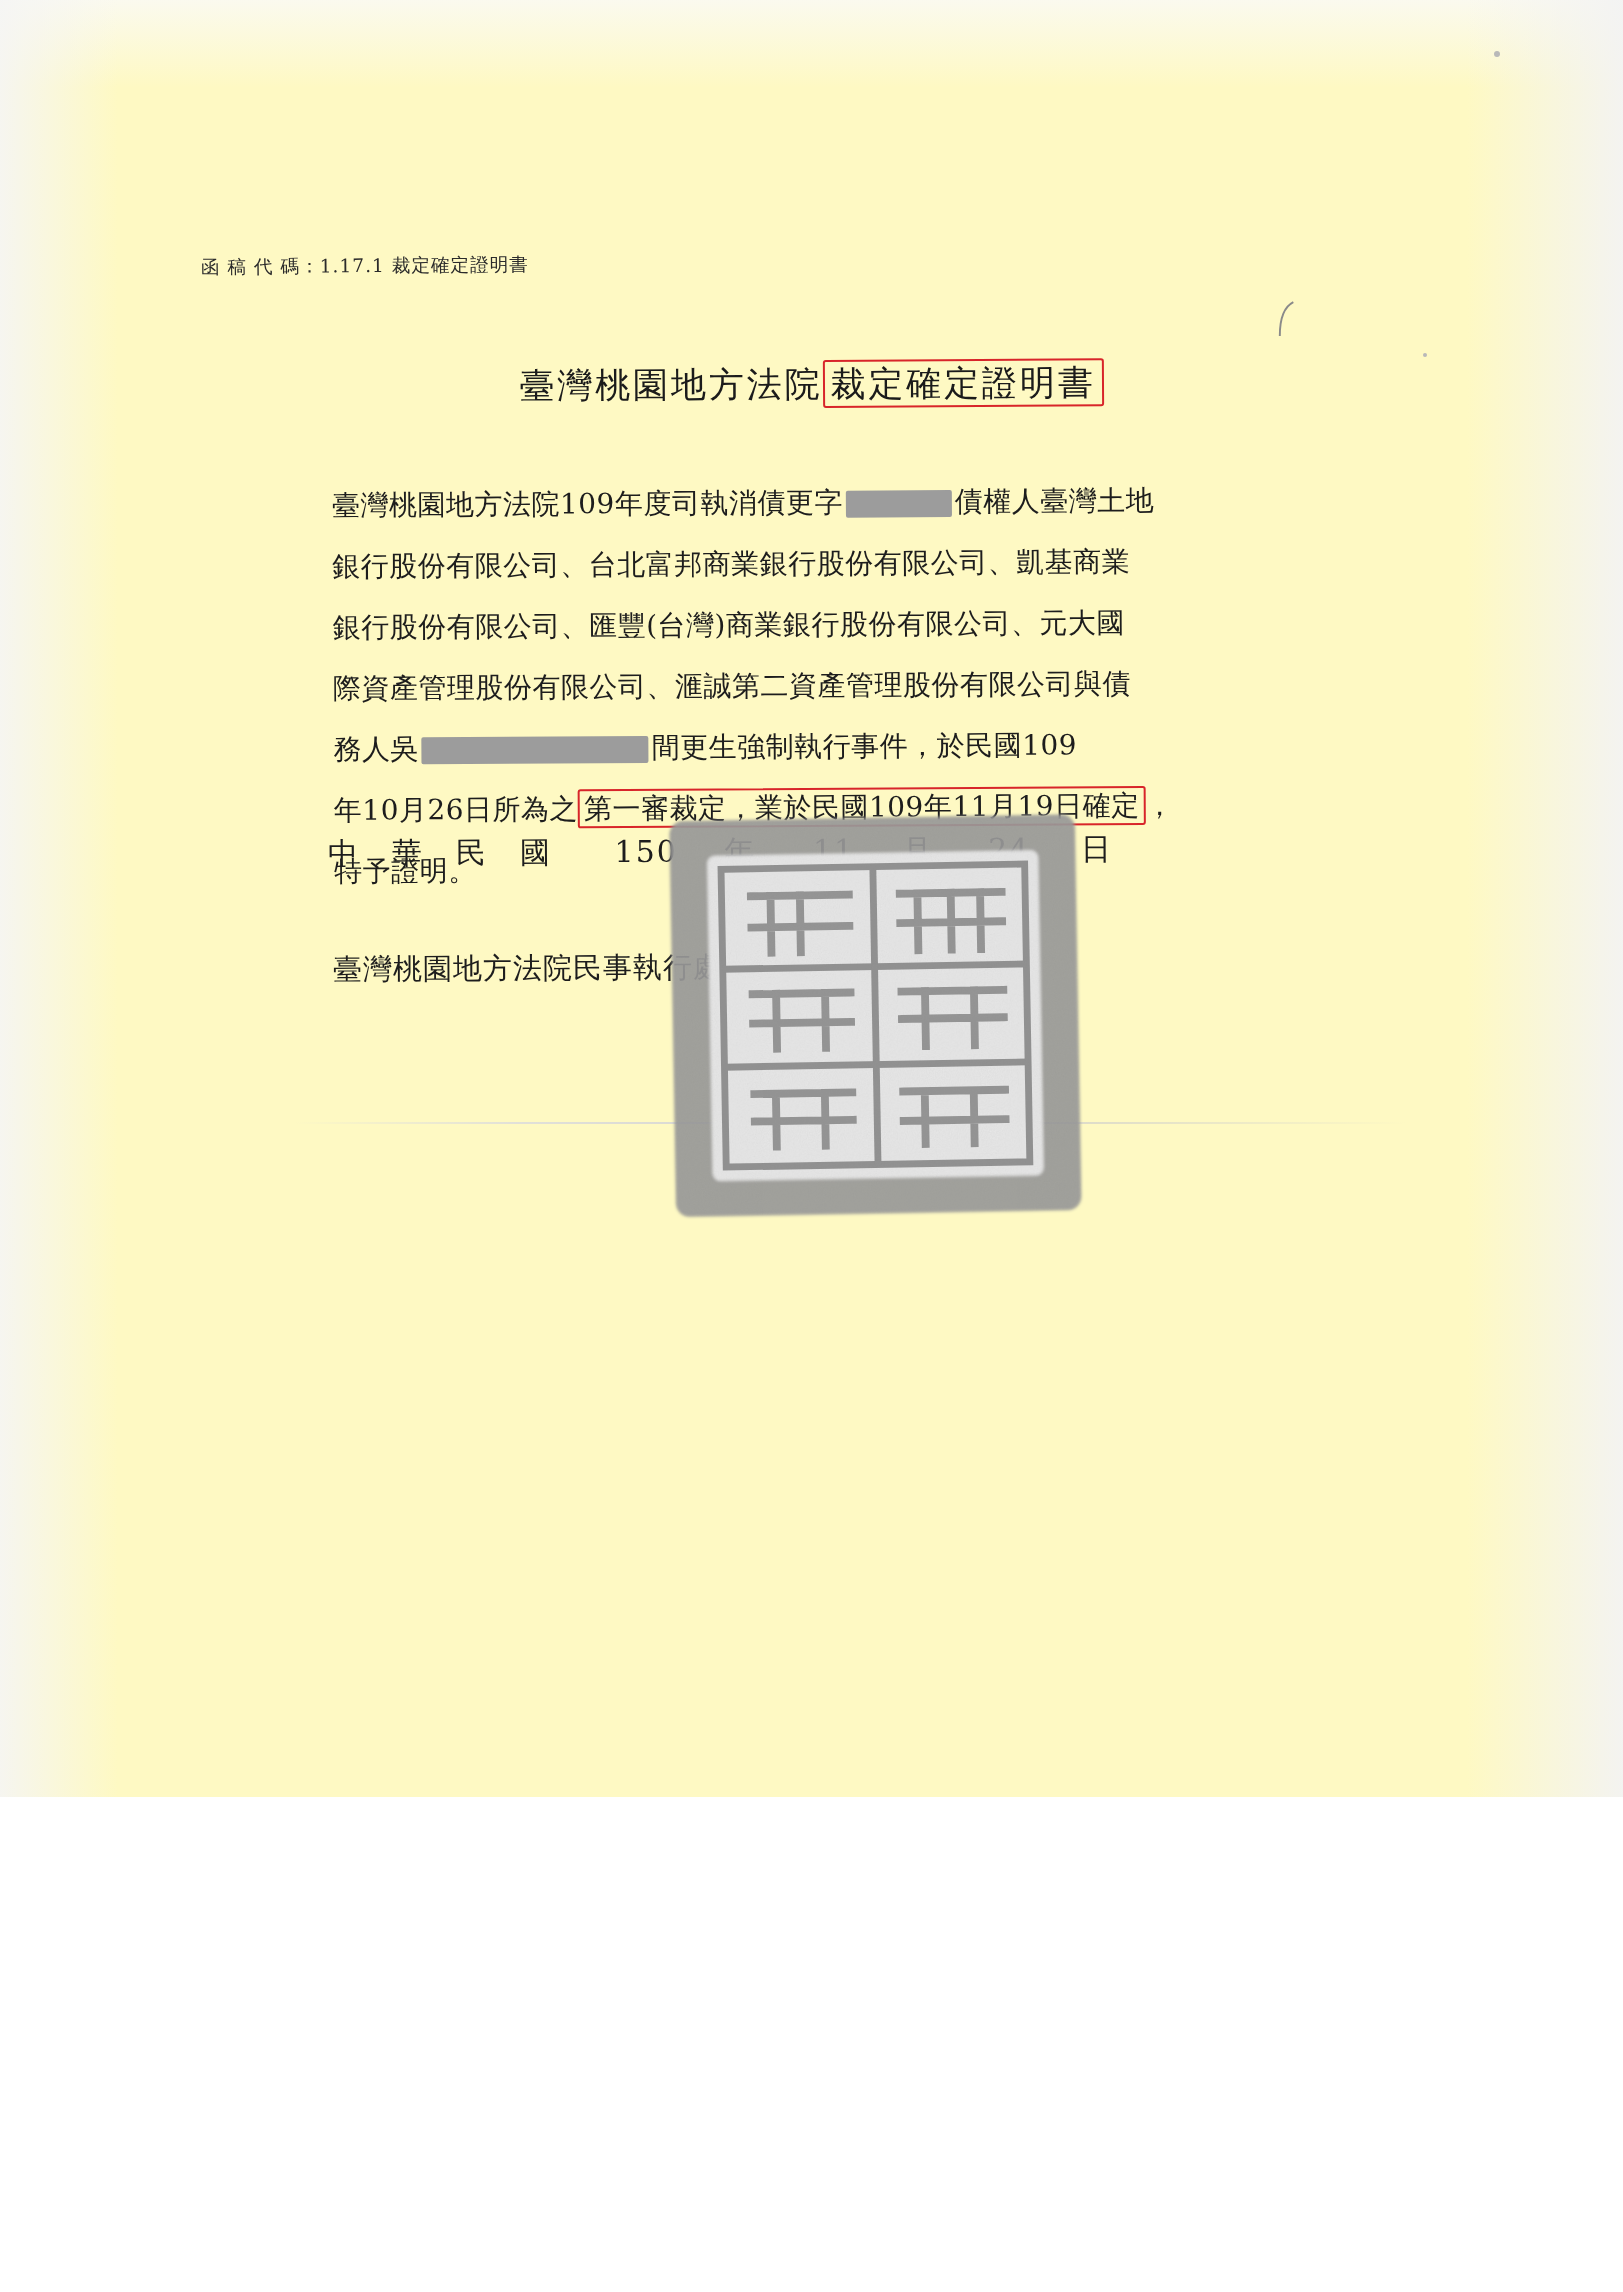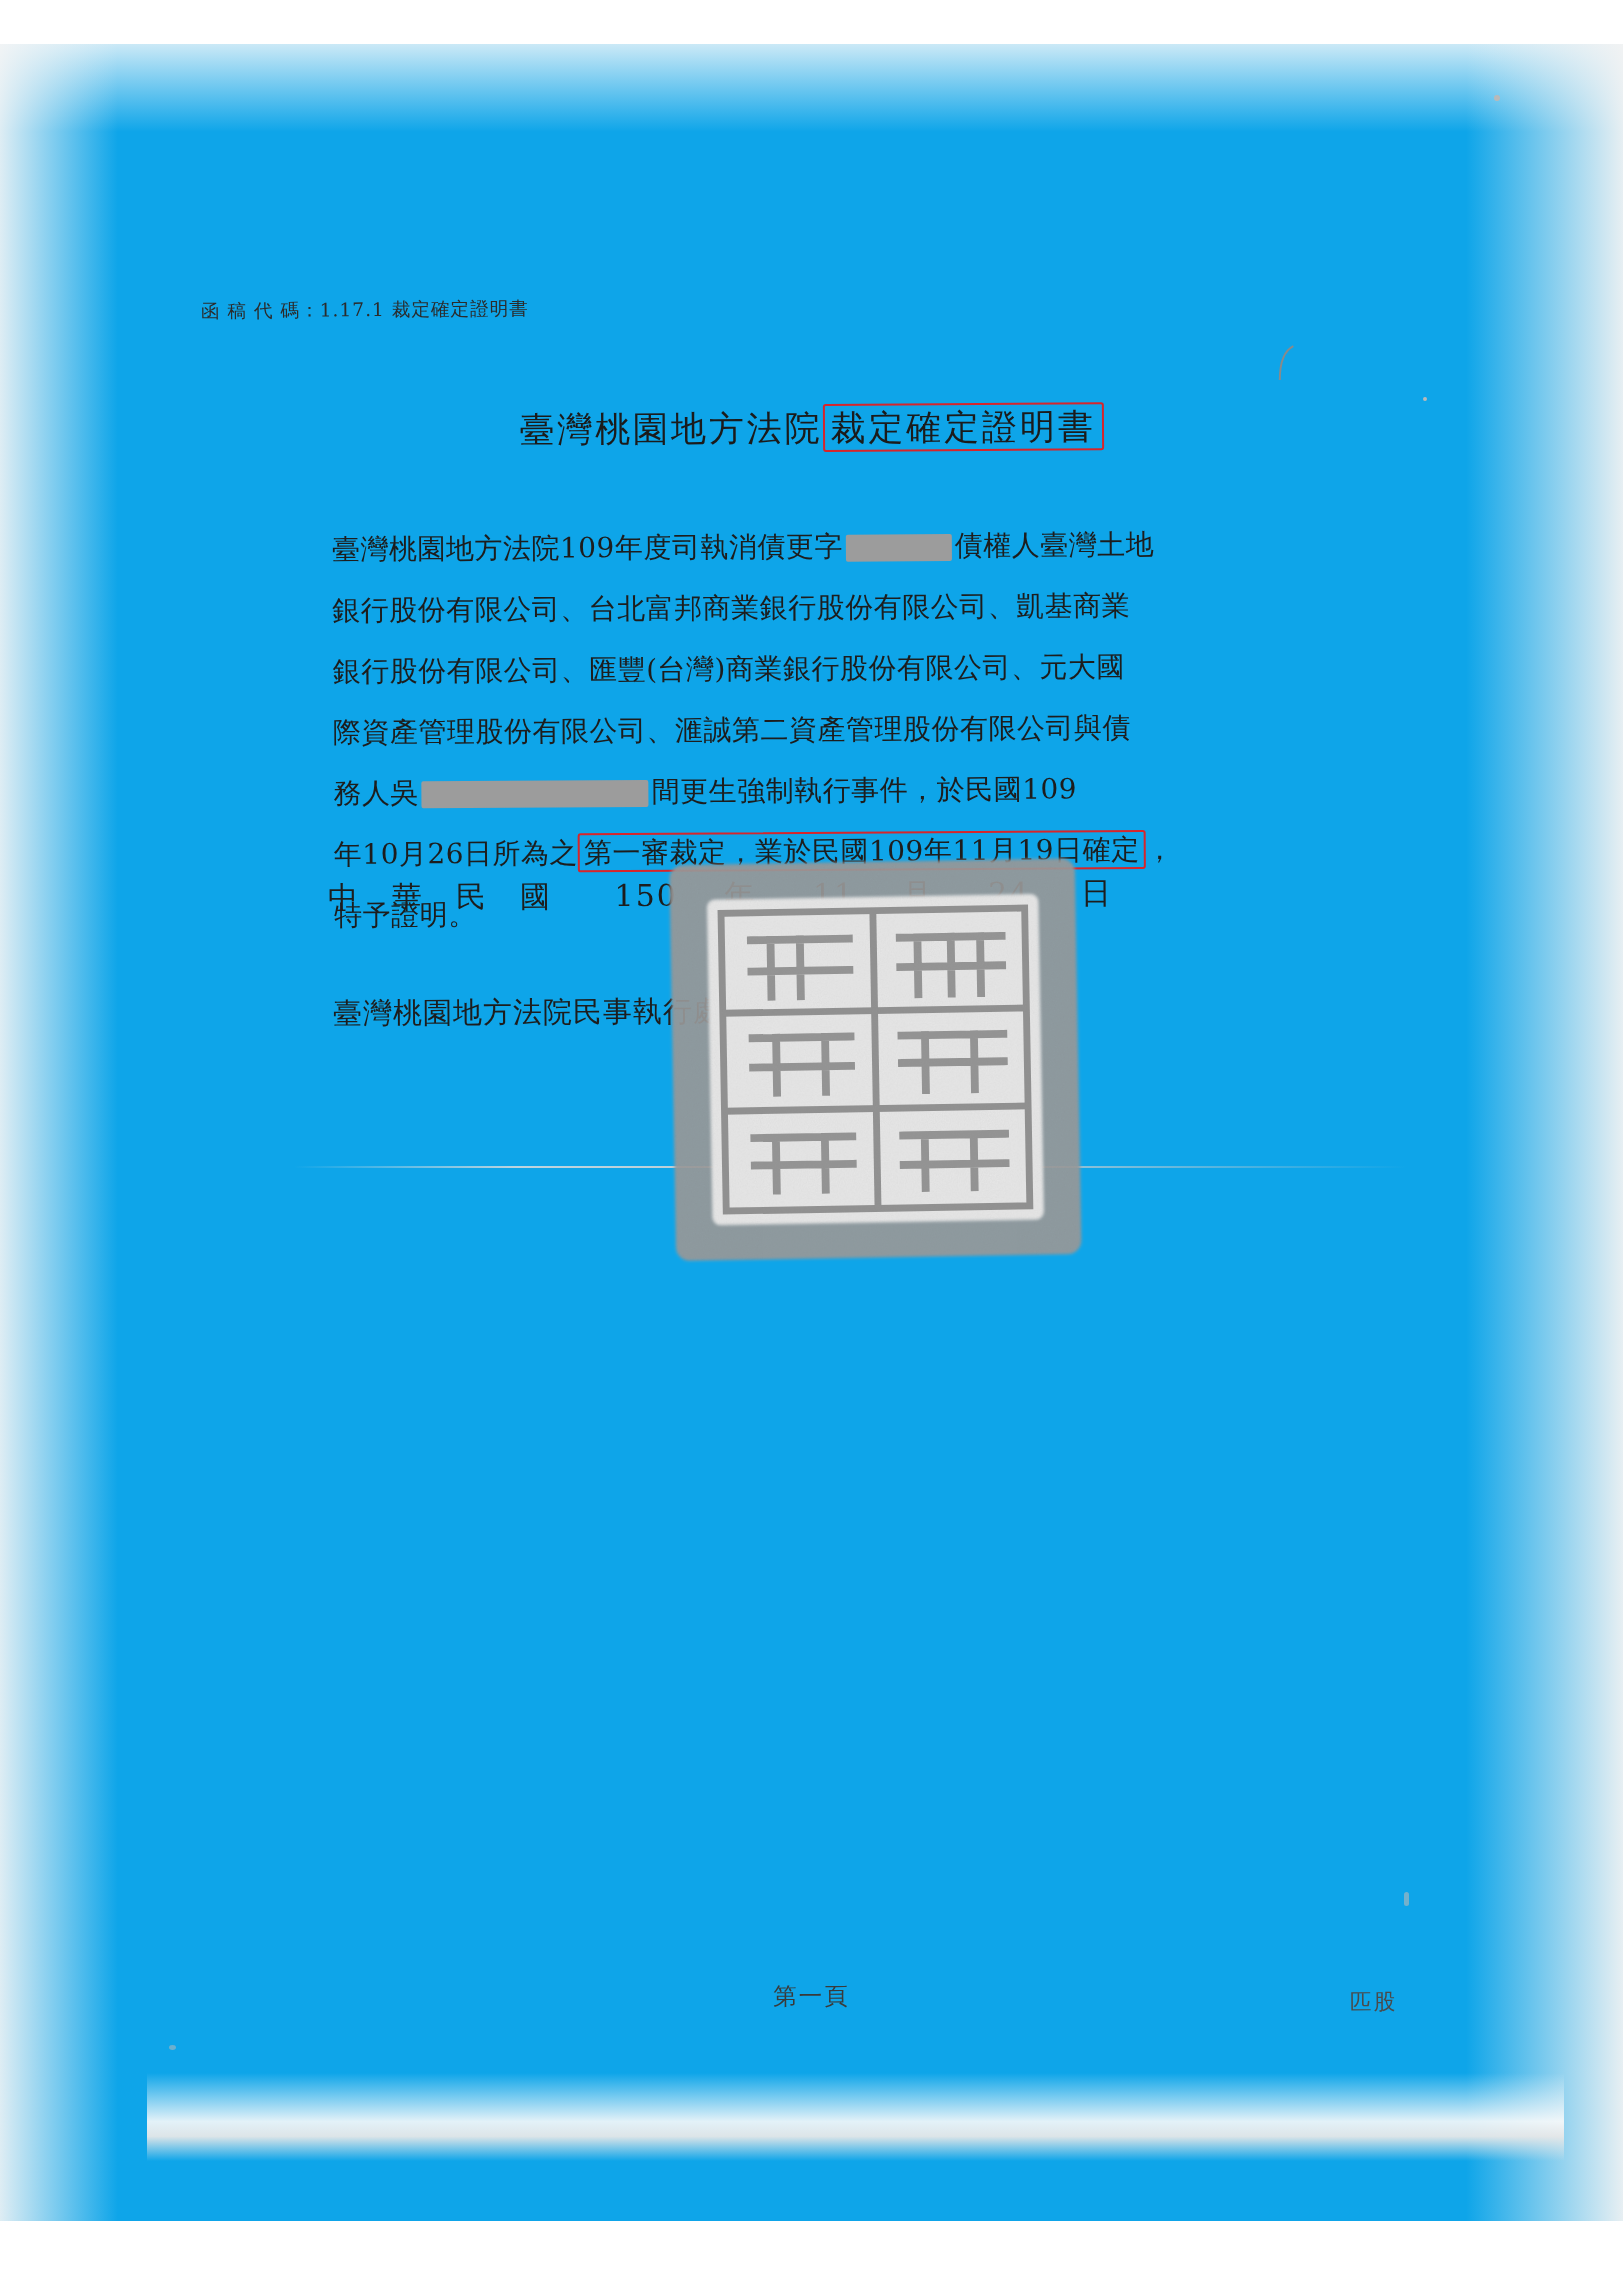--- a/index.html
+++ b/index.html
@@ -6,24 +6,23 @@
     margin: 0;
     padding: 0;
     background: #ffffff;
   }
   body {
     font-family: "DejaVu Serif", serif;
   }
   .page {
     position: relative;
     width: 1623px;
-    height: 2177px;
-    background: #0ea5e9;
+    height: 1797px;
+    background: #fef9c3;
     overflow: hidden;
-    margin-top: 44px;
   }
   
   .scan-tint {
     position: absolute;
     inset: 0;
     background:
       linear-gradient(90deg, rgba(245,245,245,0.9) 0px, rgba(255,255,255,0) 118px),
       linear-gradient(270deg, rgba(243,243,243,0.95) 0px, rgba(255,255,255,0) 157px),
       linear-gradient(180deg, rgba(250,250,250,0.8) 0px, rgba(255,255,255,0) 88px);
     pointer-events: none;

